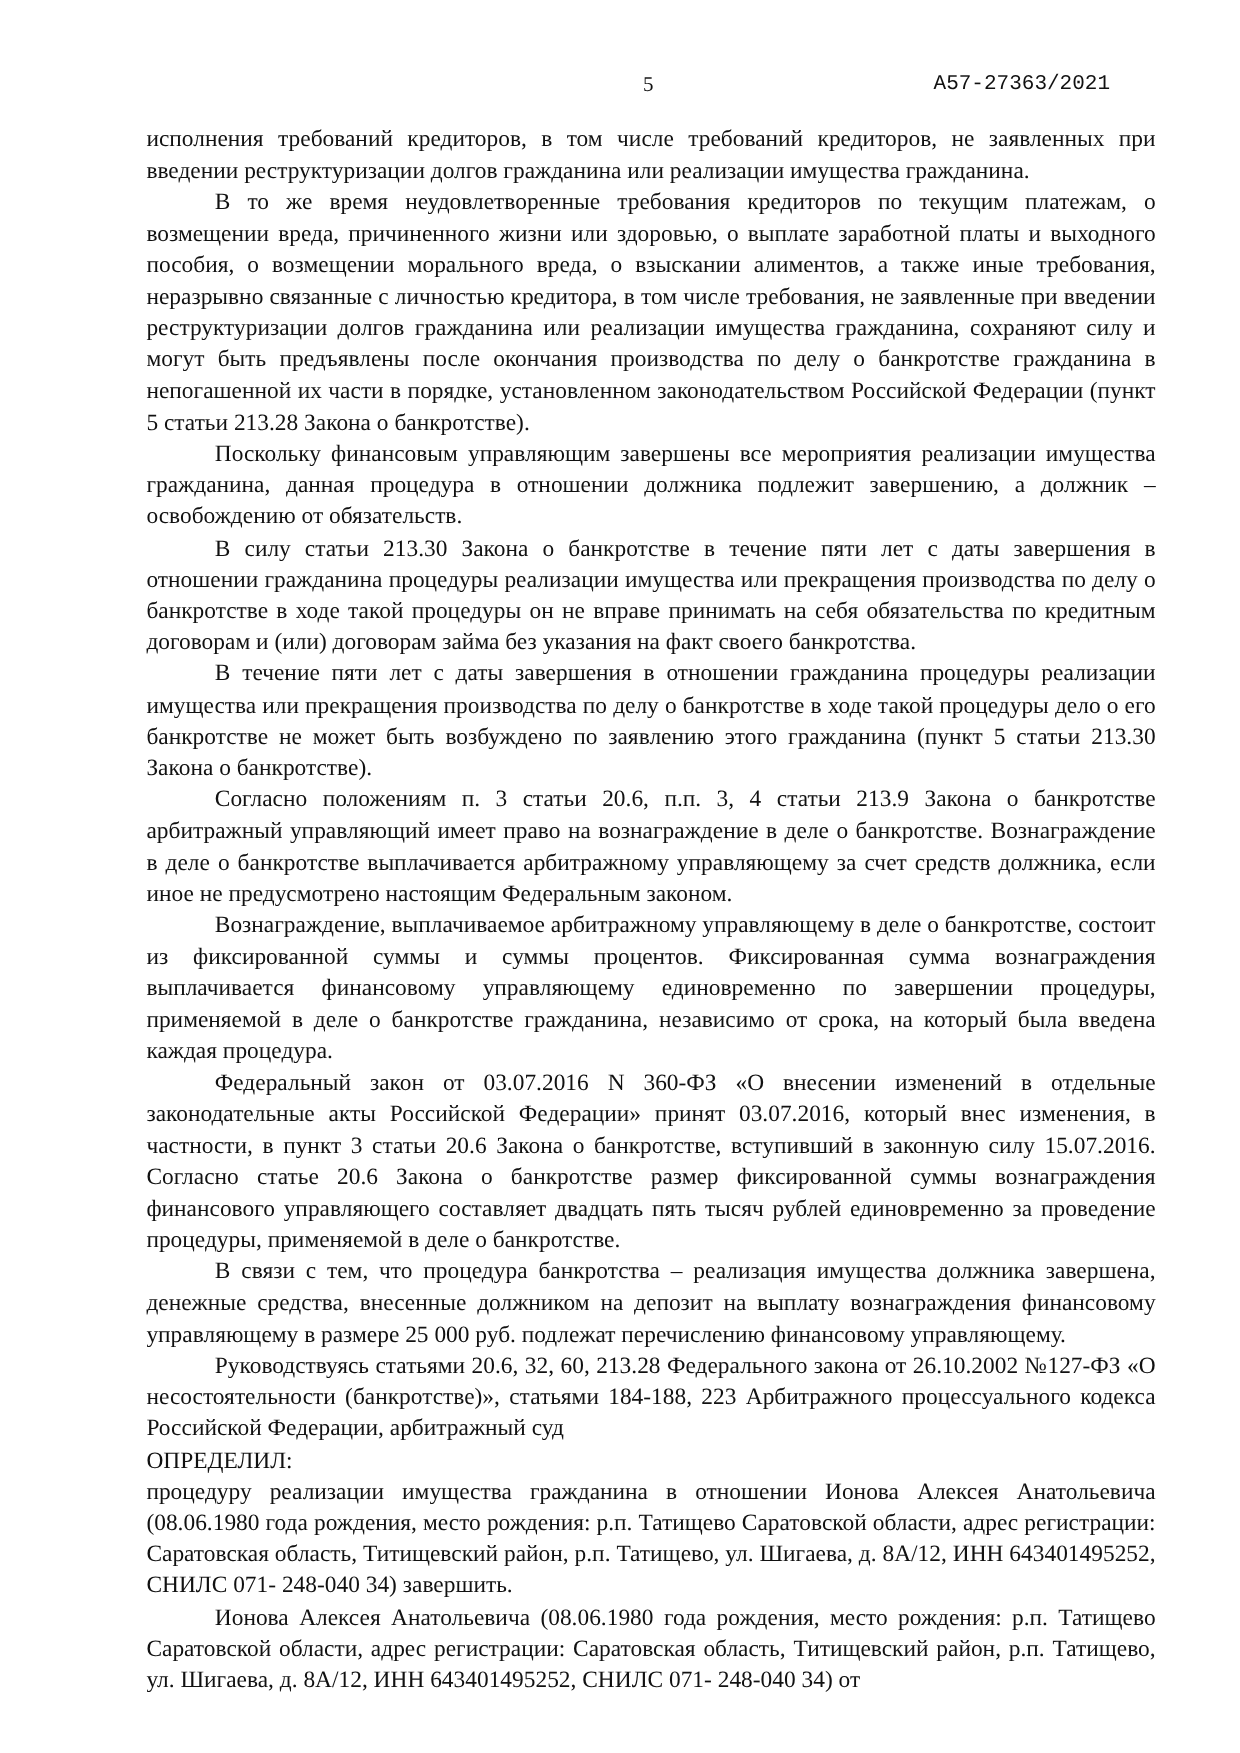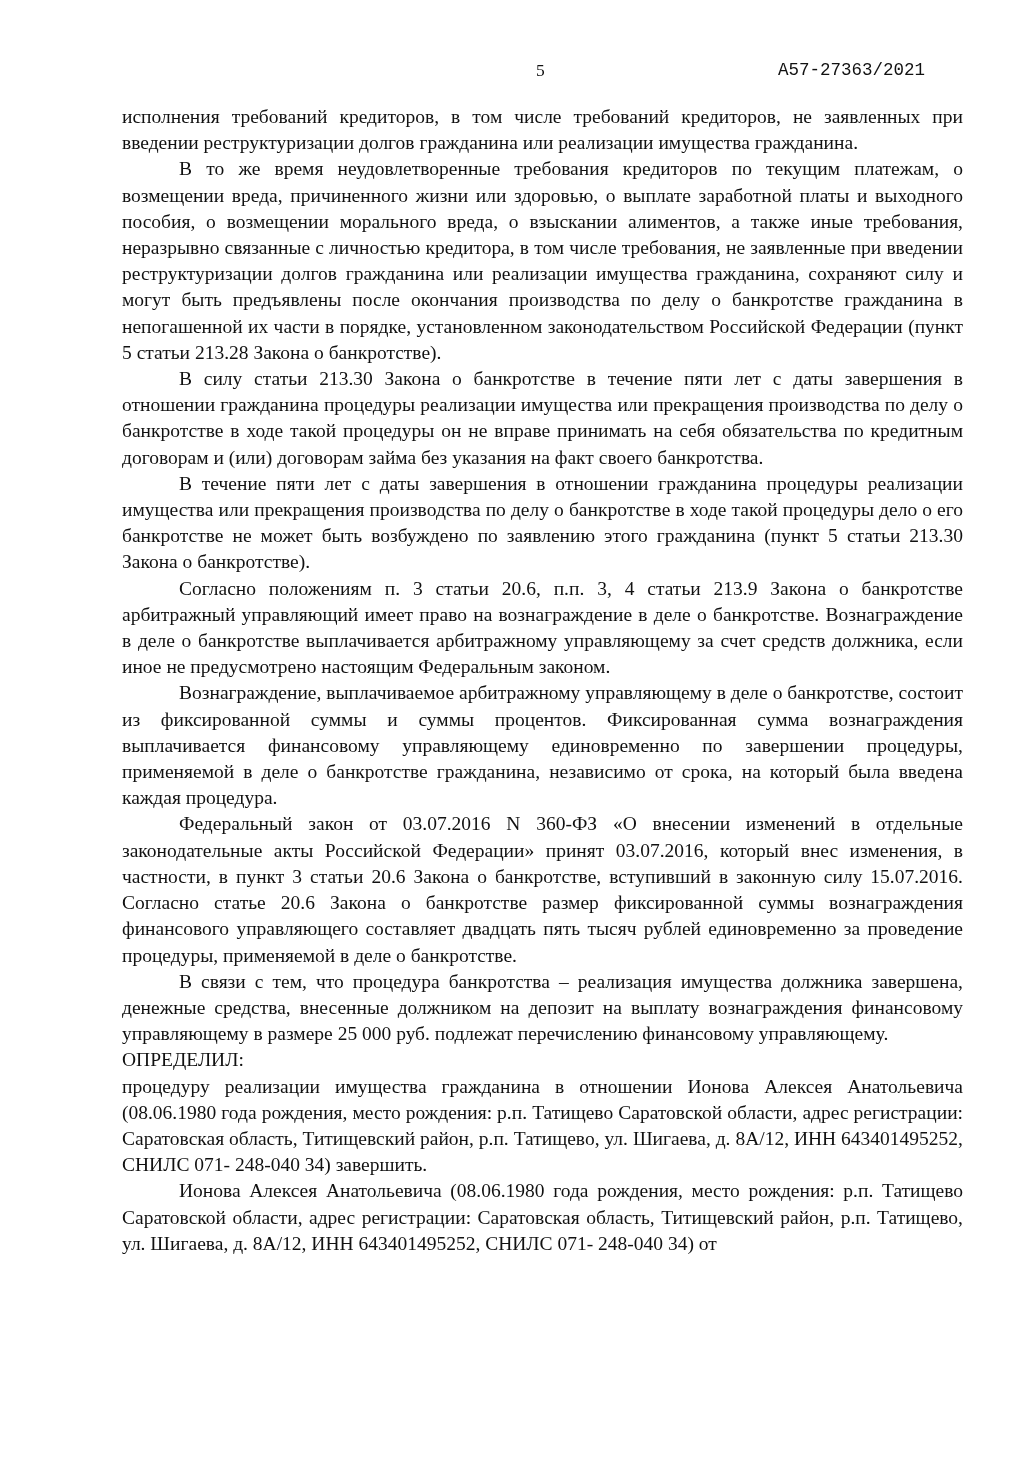--- a/index.html
+++ b/index.html
@@ -65,24 +65,26 @@
 <div class="page">
 
   <div class="page-header">
     <span class="page-number">5</span>
     <span class="case-number">А57-27363/2021</span>
   </div>
 
   <div class="doc-body">
     <p class="plain">исполнения требований кредиторов, в том числе требований кредиторов, не заявленных при введении реструктуризации долгов гражданина или реализации имущества гражданина.</p>
     <p class="indent">В то же время неудовлетворенные требования кредиторов по текущим платежам, о возмещении вреда, причиненного жизни или здоровью, о выплате заработной платы и выходного пособия, о возмещении морального вреда, о взыскании алиментов, а также иные требования, неразрывно связанные с личностью кредитора, в том числе требования, не заявленные при введении реструктуризации долгов гражданина или реализации имущества гражданина, сохраняют силу и могут быть предъявлены после окончания производства по делу о банкротстве гражданина в непогашенной их части в порядке, установленном законодательством Российской Федерации (пункт 5 статьи 213.28 Закона о банкротстве).</p>
+    <p class="indent">Поскольку финансовым управляющим завершены все мероприятия реализации имущества гражданина, данная процедура в отношении должника подлежит завершению, а должник – освобождению от обязательств.</p>
     <p class="indent">В силу статьи 213.30 Закона о банкротстве в течение пяти лет с даты завершения в отношении гражданина процедуры реализации имущества или прекращения производства по делу о банкротстве в ходе такой процедуры он не вправе принимать на себя обязательства по кредитным договорам и (или) договорам займа без указания на факт своего банкротства.</p>
     <p class="indent">В течение пяти лет с даты завершения в отношении гражданина процедуры реализации имущества или прекращения производства по делу о банкротстве в ходе такой процедуры дело о его банкротстве не может быть возбуждено по заявлению этого гражданина (пункт 5 статьи 213.30 Закона о банкротстве).</p>
     <p class="indent">Согласно положениям п. 3 статьи 20.6, п.п. 3, 4 статьи 213.9 Закона о банкротстве арбитражный управляющий имеет право на вознаграждение в деле о банкротстве. Вознаграждение в деле о банкротстве выплачивается арбитражному управляющему за счет средств должника, если иное не предусмотрено настоящим Федеральным законом.</p>
     <p class="indent">Вознаграждение, выплачиваемое арбитражному управляющему в деле о банкротстве, состоит из фиксированной суммы и суммы процентов. Фиксированная сумма вознаграждения выплачивается финансовому управляющему единовременно по завершении процедуры, применяемой в деле о банкротстве гражданина, независимо от срока, на который была введена каждая процедура.</p>
     <p class="indent">Федеральный закон от 03.07.2016 N 360-ФЗ «О внесении изменений в отдельные законодательные акты Российской Федерации» принят 03.07.2016, который внес изменения, в частности, в пункт 3 статьи 20.6 Закона о банкротстве, вступивший в законную силу 15.07.2016. Согласно статье 20.6 Закона о банкротстве размер фиксированной суммы вознаграждения финансового управляющего составляет двадцать пять тысяч рублей единовременно за проведение процедуры, применяемой в деле о банкротстве.</p>
     <p class="indent">В связи с тем, что процедура банкротства – реализация имущества должника завершена, денежные средства, внесенные должником на депозит на выплату вознаграждения финансовому управляющему в размере 25 000 руб. подлежат перечислению финансовому управляющему.</p>
+    <p class="indent">Руководствуясь статьями 20.6, 32, 60, 213.28 Федерального закона от 26.10.2002 №127-ФЗ «О несостоятельности (банкротстве)», статьями 184-188, 223 Арбитражного процессуального кодекса Российской Федерации, арбитражный суд</p>
     <p class="center">ОПРЕДЕЛИЛ:</p>
     <p class="plain">процедуру реализации имущества гражданина в отношении Ионова Алексея Анатольевича (08.06.1980 года рождения, место рождения: р.п. Татищево Саратовской области, адрес регистрации: Саратовская область, Титищевский район, р.п. Татищево, ул. Шигаева, д. 8А/12, ИНН 643401495252, СНИЛС 071- 248-040 34) завершить.</p>
     <p class="indent">Ионова Алексея Анатольевича (08.06.1980 года рождения, место рождения: р.п. Татищево Саратовской области, адрес регистрации: Саратовская область, Титищевский район, р.п. Татищево, ул. Шигаева, д. 8А/12, ИНН 643401495252, СНИЛС 071- 248-040 34) от</p>
   </div>
 
 </div>
 
 </body></html>

